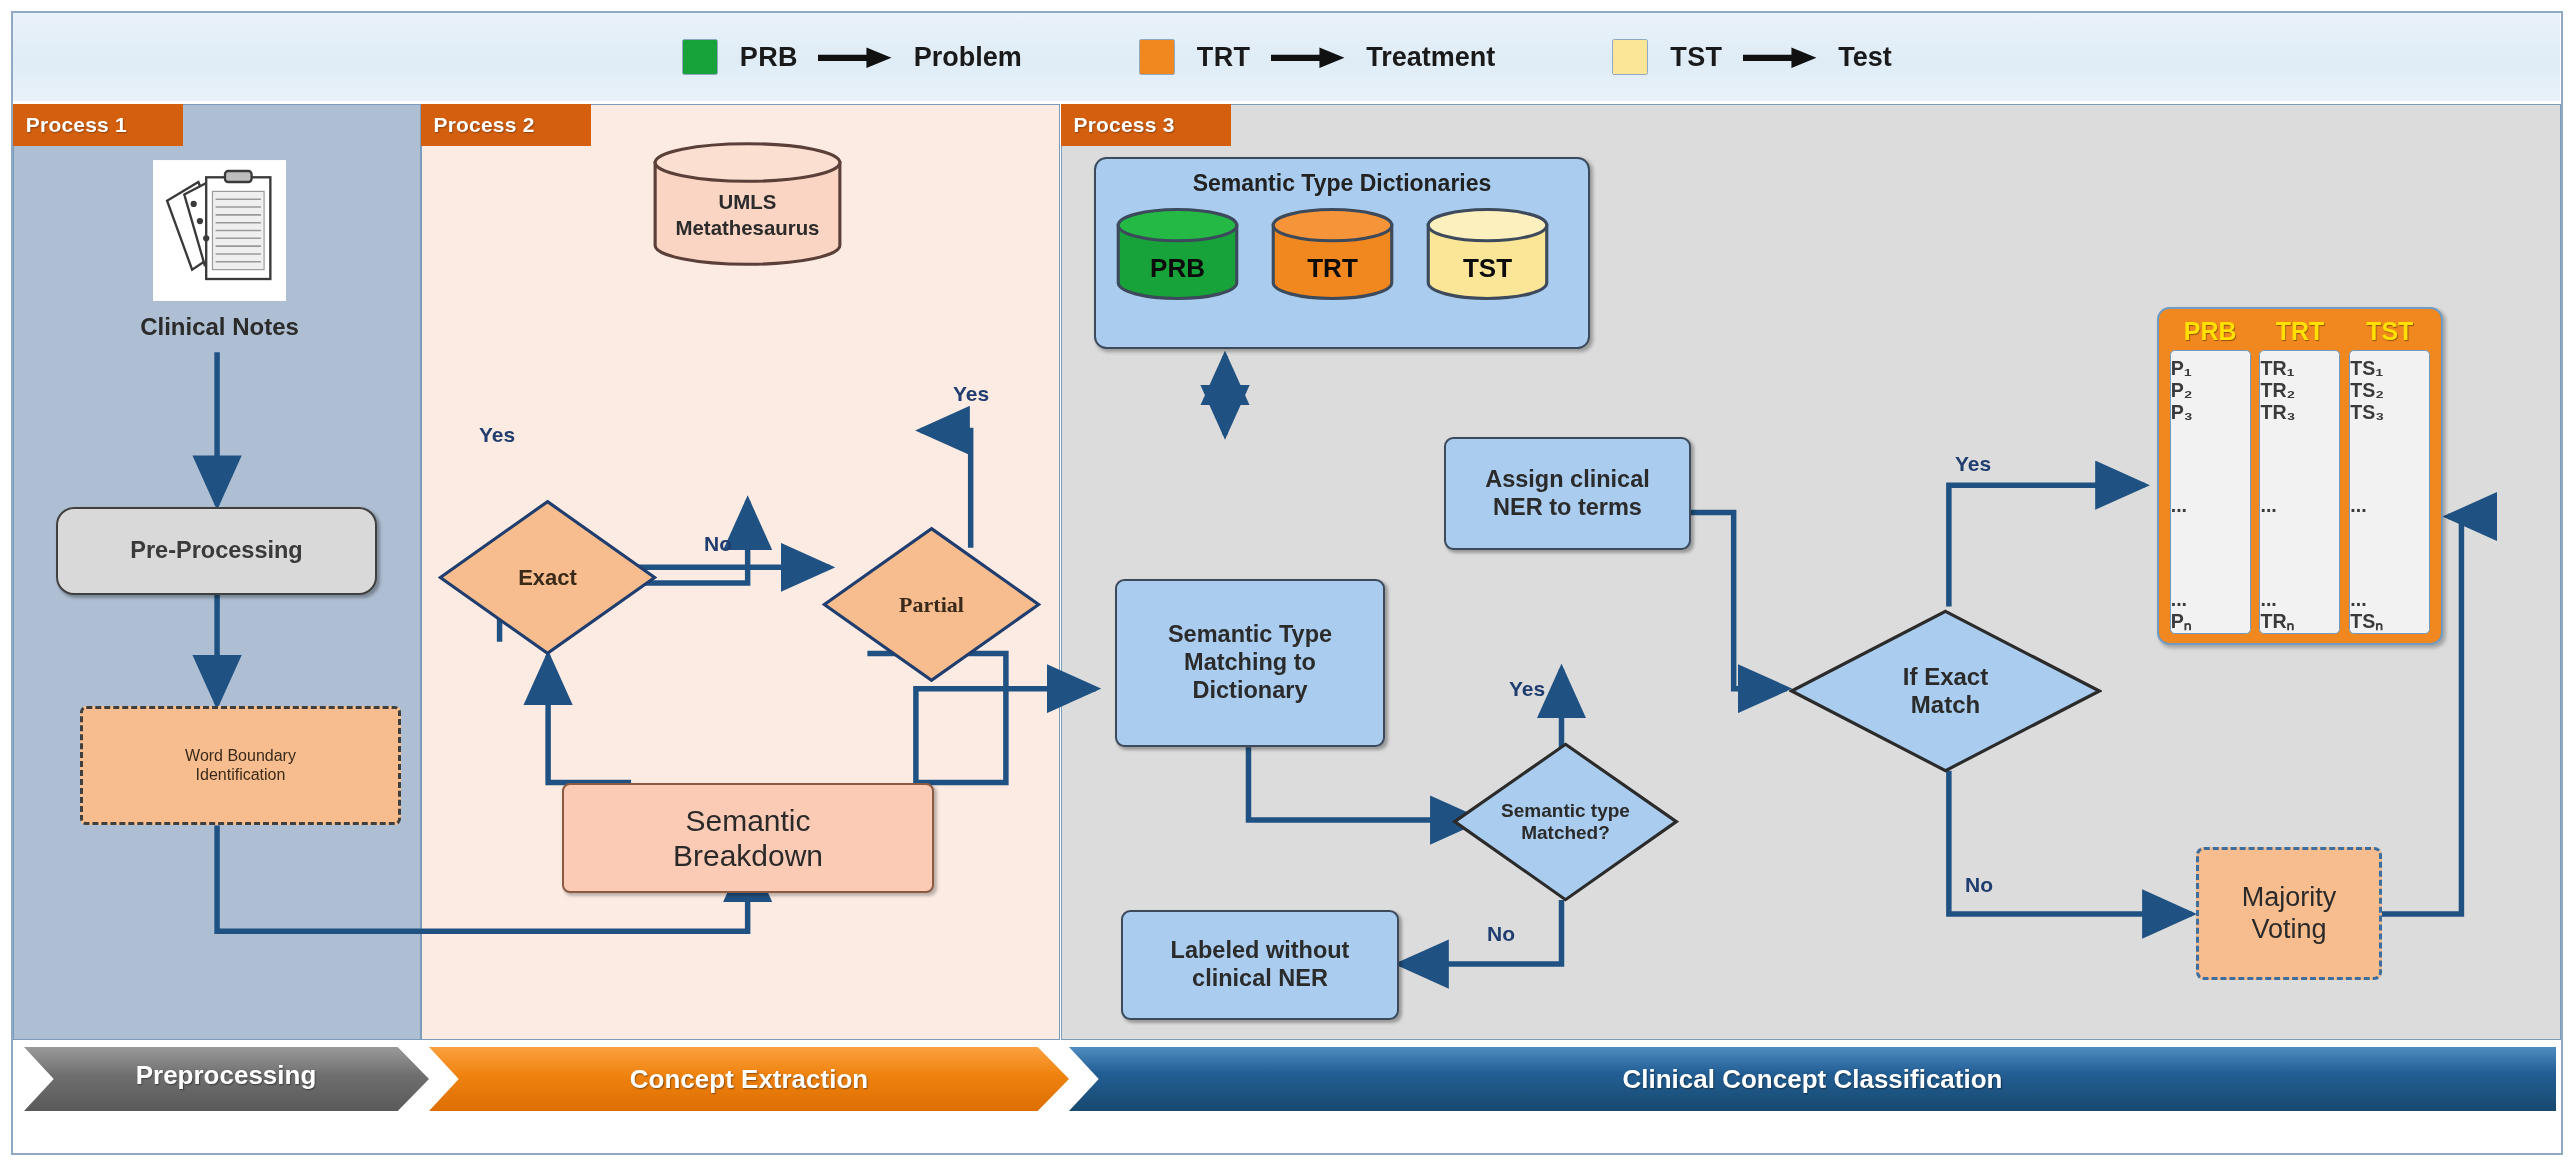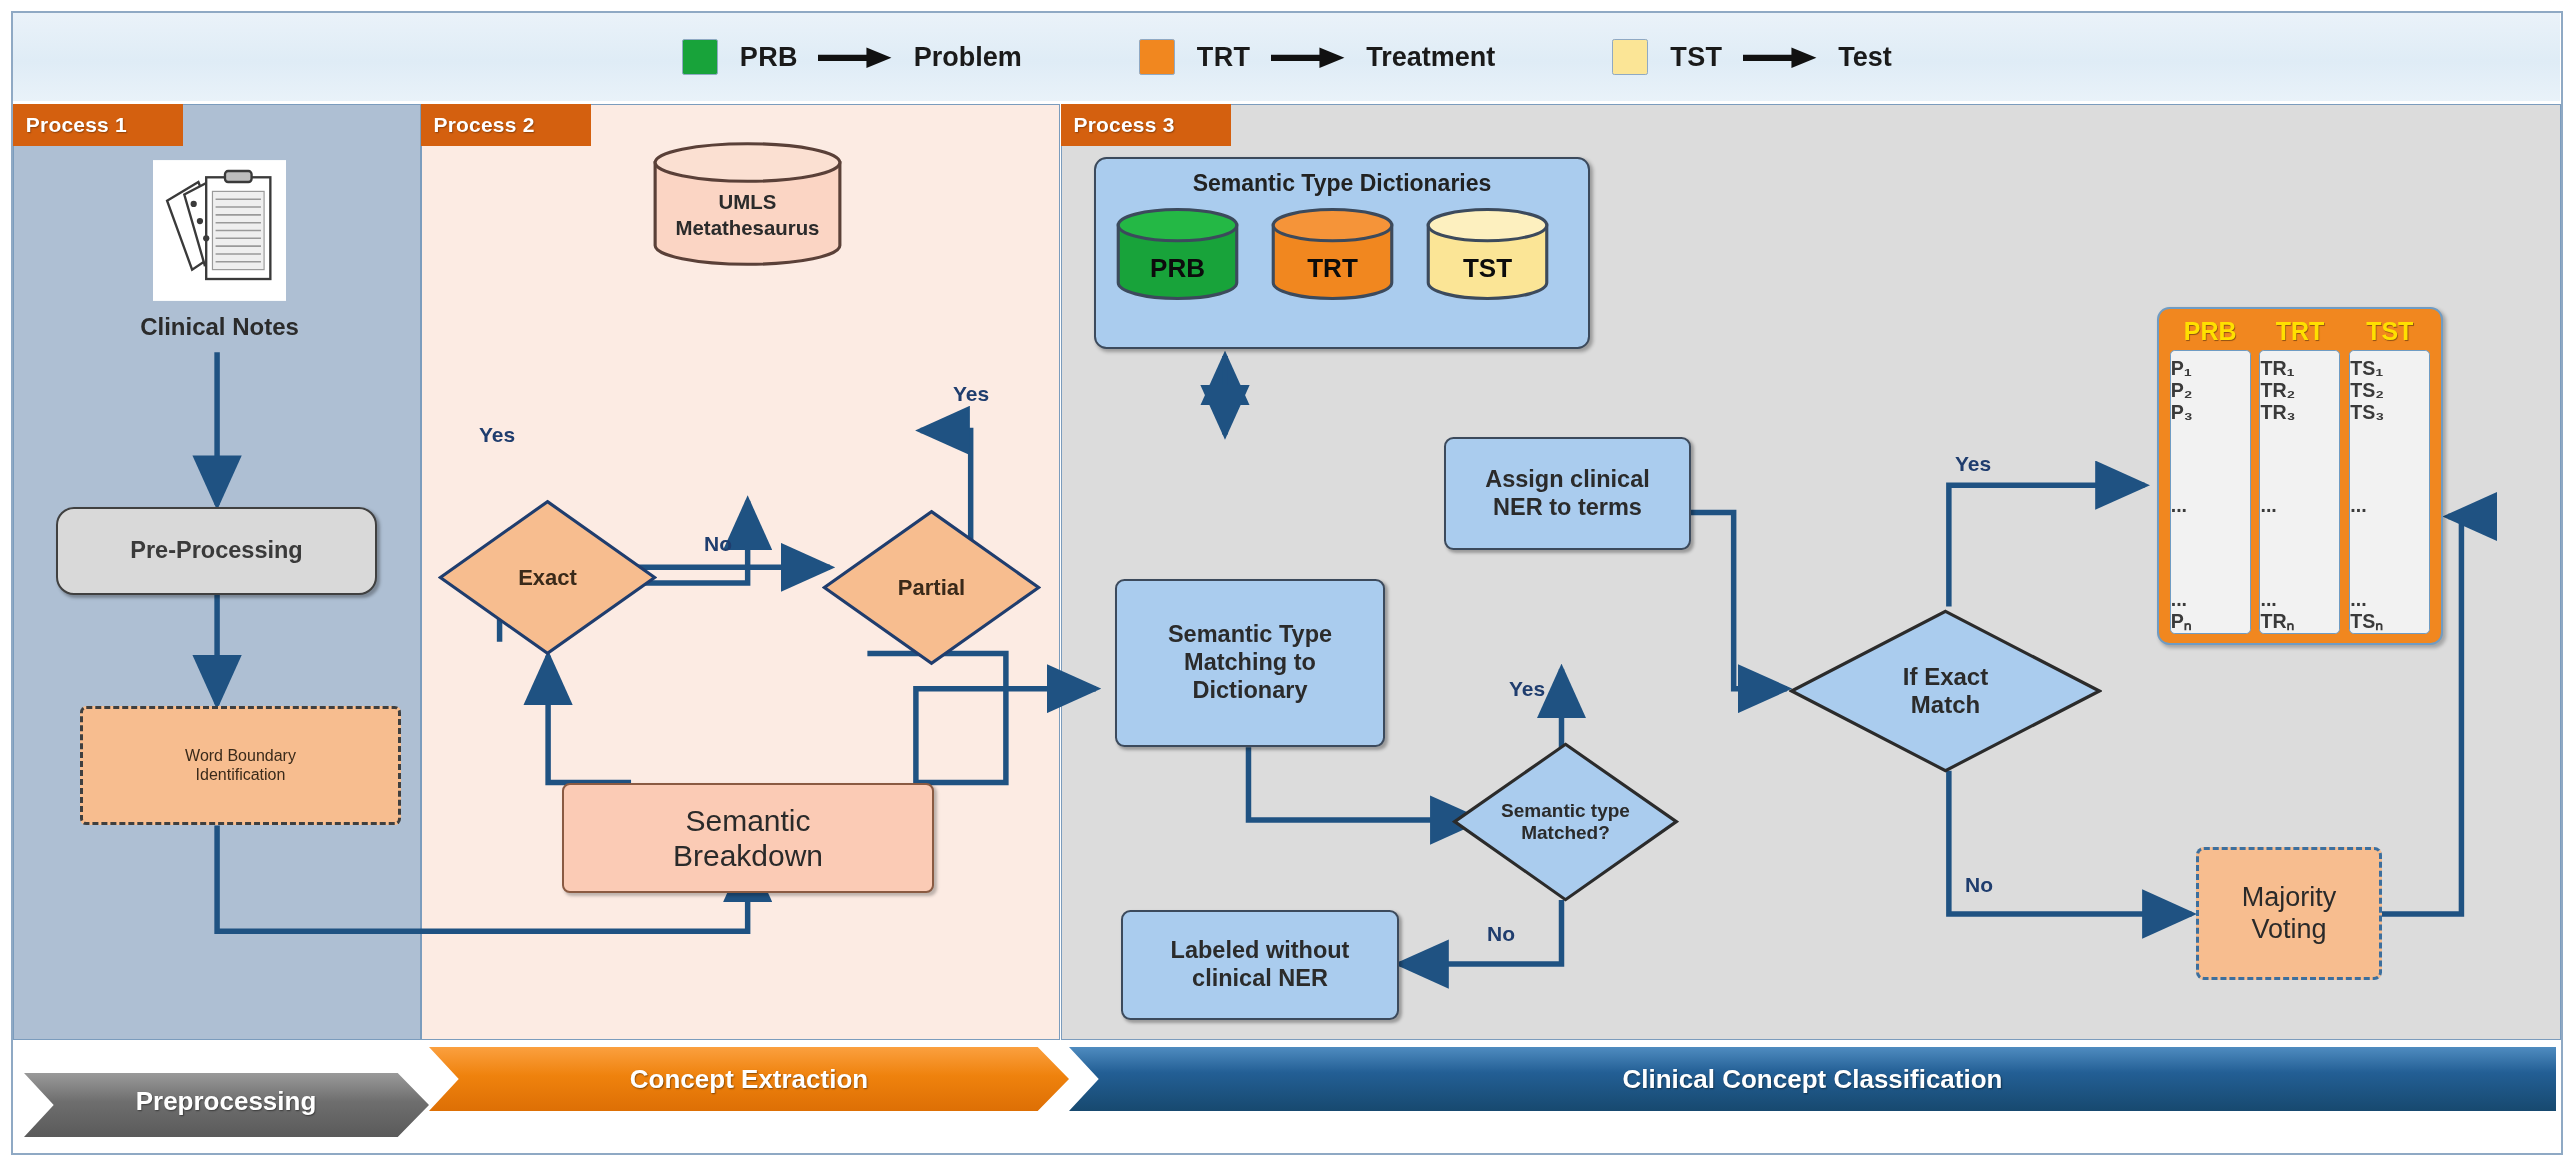--- a/index.html
+++ b/index.html
@@ -244,21 +244,21 @@
     <div class="clabel" style="top:75px;font-size:20.4px;color:#2b2b2b;">Metathesaurus</div>
   </div>
 
   <div class="diamond" style="left:438px;top:499px;width:219px;height:157px;">
     <svg width="219" height="157" viewBox="0 0 280 200">
       <polygon points="140,3 277,100 140,197 3,100" fill="#f7bd8f" stroke="#1f3d6e" stroke-width="4"></polygon>
     </svg>
     <div class="dtext" style="font-size:22px;color:#3a2a1a;">Exact</div>
   </div>
 
-  <div class="diamond" style="left:822px;top:509px;width:219px;height:157px;">
+  <div class="diamond" style="left:822px;top:526px;width:219px;height:157px;font-family:Liberation Serif, serif;">
     <svg width="219" height="157" viewBox="0 0 280 200">
       <polygon points="140,3 277,100 140,197 3,100" fill="#f7bd8f" stroke="#1f3d6e" stroke-width="4"></polygon>
     </svg>
     <div class="dtext" style="font-size:22px;color:#3a2a1a;">Partial</div>
   </div>
 
   <div class="node box-peach" style="left:562px;top:783px;width:372px;height:110px;flex-direction:column;">
     <span>Semantic</span>
     <span>Breakdown</span>
   </div>
@@ -379,21 +379,21 @@
         <div class="rt-cell">TS₃</div>
         <div class="rt-spacer"></div>
         <div class="rt-cell">...</div>
         <div class="rt-spacer"></div>
         <div class="rt-cell">...</div>
         <div class="rt-cell">TSₙ</div>
       </div>
     </div>
   </div>
 
-  <div class="ribbon" style="left:23.5px;top:1047px;width:405px;height:57px;margin-top:26px;">
+  <div class="ribbon" style="left:23.5px;top:1047px;width:405px;height:57px;">
     <svg width="405" height="64" viewBox="0 0 518 82" preserveAspectRatio="none">
       <defs>
           <linearGradient id="gg" x1="0" y1="0" x2="0" y2="1">
         <stop offset="0%" stop-color="#9a9a9a"></stop>
             <stop offset="45%" stop-color="#6e6e6e"></stop>
         <stop offset="100%" stop-color="#5a5a5a"></stop>
           </linearGradient>
         </defs>
       <polygon points="0,0 478,0 518,41 478,82 0,82 38,41" fill="url(#gg)"></polygon>
     </svg>

